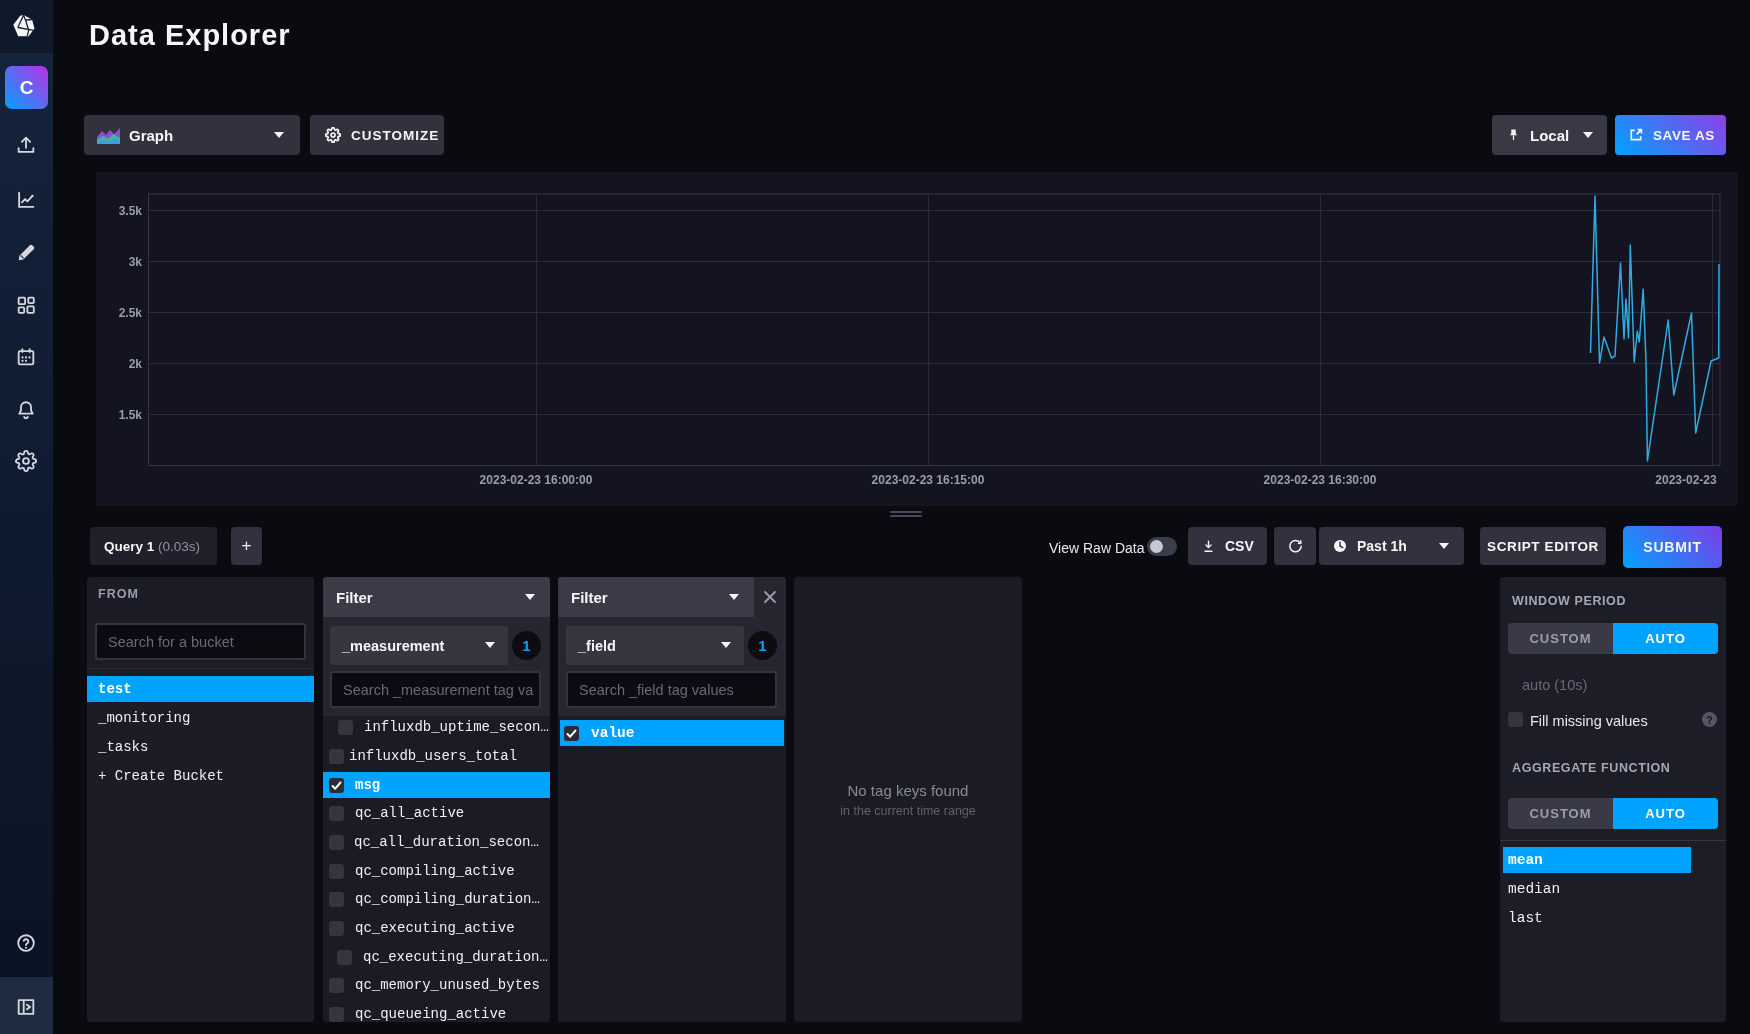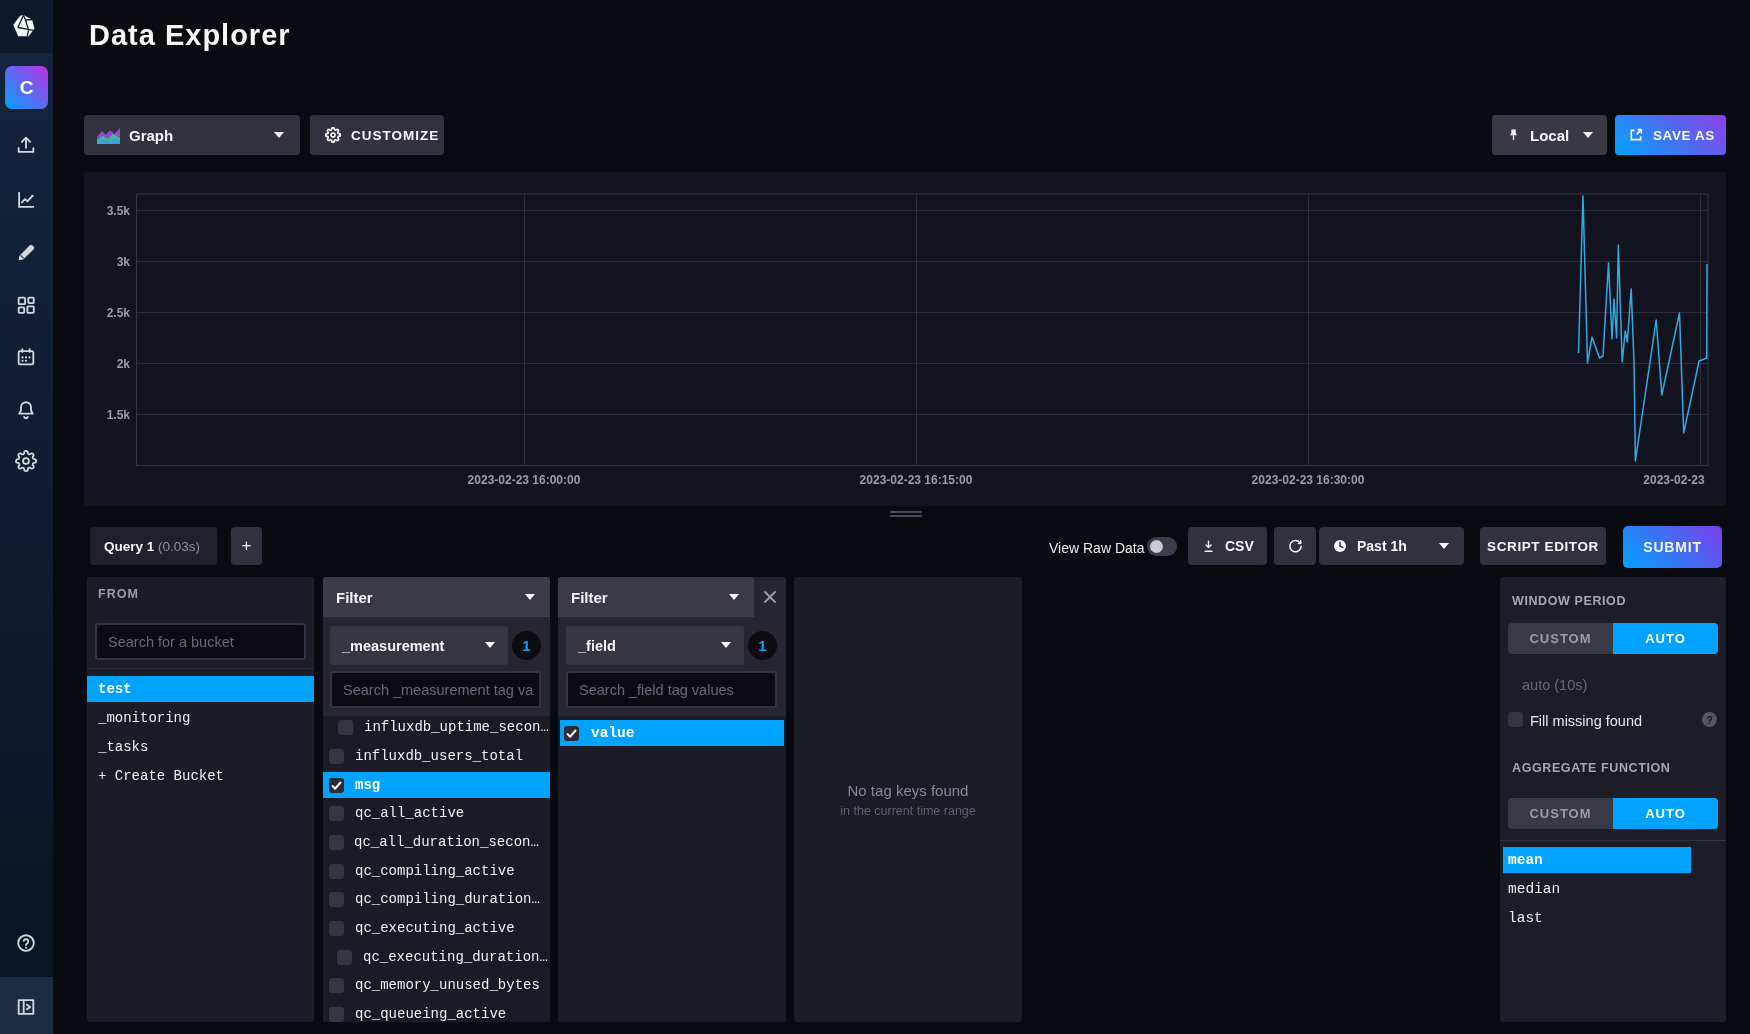--- a/index.html
+++ b/index.html
@@ -127,21 +127,21 @@
 </div>
 <div class="btn" style="left:1615px;width:111px;background:linear-gradient(45deg,#00a3ff 0%,#8d3fe8 100%)">
  <svg style="margin-left:13px" width="16" height="16" viewBox="0 0 24 24" fill="none" stroke="#fff" stroke-width="2.4">
   <path d="M10,5 H5 v14 h14 v-5"></path>
       <path d="M13,11 L20,4"></path>
       <path d="M14.5,4 H20 v5.5"></path>
  </svg>
  <span style="margin-left:9px;font-size:13.5px;letter-spacing:0.6px">SAVE AS</span>
 </div>
 
-<div class="abs" style="left:84px;top:172px;width:1642px;height:334px;background:#131420;border-radius:3px">
+<div class="abs" style="left:96px;top:172px;width:1642px;height:334px;background:#131420;border-radius:3px">
 <svg width="1642" height="334" viewBox="0 0 1642 334" font-family="Liberation Sans,sans-serif">
  <g stroke="#2d2d3a" stroke-width="1">
   <line x1="52.5" y1="38.5" x2="1624" y2="38.5"></line>
   <line x1="52.5" y1="89.5" x2="1624" y2="89.5"></line>
   <line x1="52.5" y1="140.5" x2="1624" y2="140.5"></line>
   <line x1="52.5" y1="191.5" x2="1624" y2="191.5"></line>
   <line x1="52.5" y1="242.5" x2="1624" y2="242.5"></line>
   <line x1="440.5" y1="22" x2="440.5" y2="293.5"></line>
   <line x1="832.5" y1="22" x2="832.5" y2="293.5"></line>
   <line x1="1224.5" y1="22" x2="1224.5" y2="293.5"></line>
@@ -222,21 +222,21 @@
  </div>
  <div class="badge" style="left:189px;top:54px">1</div>
  <div class="srch" style="left:7px;top:94px;width:211px">Search _measurement tag va</div>
  <div class="abs" style="left:0;top:139px;width:227px;height:306px;background:#1b1b25">
   <div class="row" style="left:9px;top:-2px;width:208px">
         <div class="cbx" style="margin-left:6px"></div>
         <span style="margin-left:11px">influxdb_uptime_secon…</span>
       </div>
   <div class="row" style="left:0;top:27px;width:227px">
         <div class="cbx" style="margin-left:6px"></div>
-        <span style="margin-left:11px">influxdb_users_total</span>
+        <span style="margin-left:5px">influxdb_users_total</span>
       </div>
   <div class="row sel" style="left:0;top:56px;width:227px">
         <div class="cbx" style="margin-left:6px;background:#2b2c35"><svg width="15" height="15" viewBox="0 0 15 15" fill="none" stroke="#fff" stroke-width="2" stroke-linecap="round" stroke-linejoin="round">
             <path d="M3.5,8 l2.7,2.7 L11.5,4.5"></path>
           </svg></div>
         <span style="margin-left:11px">msg</span>
       </div>
   <div class="row" style="left:0;top:84px;width:227px">
         <div class="cbx" style="margin-left:6px"></div>
         <span style="margin-left:11px">qc_all_active</span>
@@ -302,21 +302,21 @@
 </div>
 
 <div class="card" style="left:1500px;width:226px;background:#1d1d27">
  <div class="seclab" style="left:12px;top:17px">WINDOW PERIOD</div>
  <div class="seg" style="left:8px;top:46px">
       <div class="segc">CUSTOM</div>
       <div class="sega">AUTO</div>
     </div>
  <div class="abs" style="left:22px;top:100px;font-size:14.5px;color:#676978">auto (10s)</div>
  <div class="cbx abs" style="left:8px;top:135px"></div>
- <div class="abs" style="left:30px;top:136px;font-size:14.5px;color:#e7e8eb">Fill missing found</div>
+ <div class="abs" style="left:30px;top:136px;font-size:14.5px;color:#e7e8eb">Fill missing values</div>
  <div class="abs" style="left:202px;top:135px;width:15px;height:15px;border-radius:50%;background:#545667;color:#16161d;font-size:10.5px;font-weight:bold;display:flex;align-items:center;justify-content:center">?</div>
  <div class="seclab" style="left:12px;top:184px">AGGREGATE FUNCTION</div>
  <div class="seg" style="left:8px;top:221px">
       <div class="segc">CUSTOM</div>
       <div class="sega">AUTO</div>
     </div>
  <div class="abs" style="left:0;top:263px;width:226px;height:1px;background:#33343f"></div>
  <div class="row sel" style="left:3px;top:270px;width:188px;height:26px;padding-left:5px;font-size:14.5px">mean</div>
  <div class="row" style="left:3px;top:299px;width:222px;height:26px;padding-left:5px;font-size:14.5px">median</div>
  <div class="row" style="left:3px;top:328px;width:222px;height:26px;padding-left:5px;font-size:14.5px">last</div>

